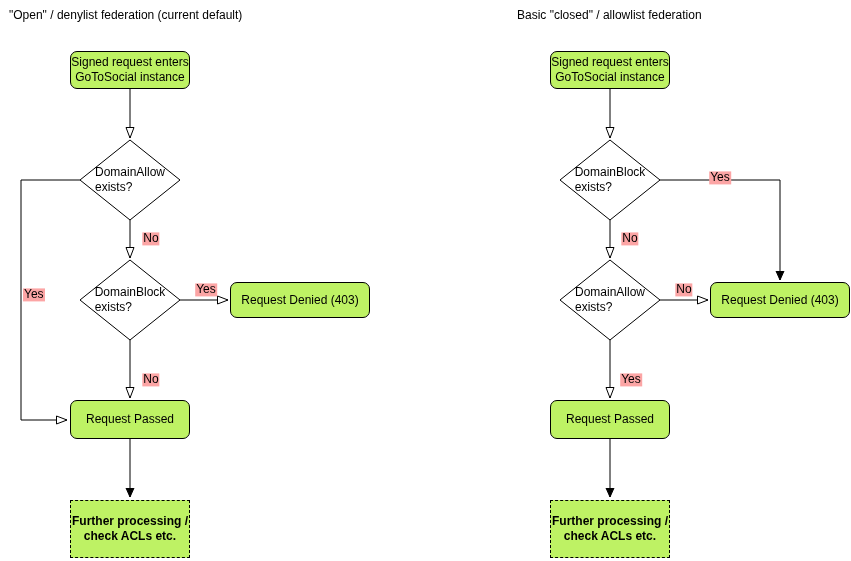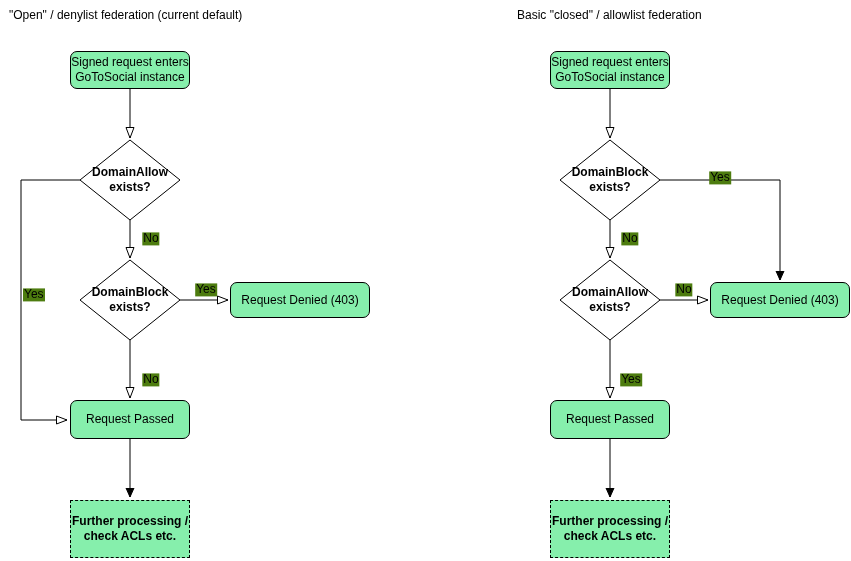--- a/index.html
+++ b/index.html
@@ -20,40 +20,39 @@
   }
   .node {
     position: absolute;
     display: flex;
     align-items: center;
     justify-content: center;
     text-align: center;
     white-space: pre-line;
     line-height: 1.25;
     box-sizing: border-box;
-    background: #86efac;
+    background: #bef264;
     border: 1px solid #000000;
   }
   .rounded { border-radius: 7px; }
   .dashed { border-style: dashed; font-weight: bold; }
   .diamond-label {
     position: absolute;
     display: flex;
     align-items: center;
     justify-content: center;
-    text-align: center;
+    text-align: left;
     white-space: pre-line;
     line-height: 1.25;
     pointer-events: none;
-    font-weight: bold;
   }
   .edge-label {
     position: absolute;
     transform: translate(-50%, -50%);
-    background: #4d7c0f;
+    background: #fca5a5;
     padding: 0 1px;
     line-height: 1.1;
     white-space: nowrap;
   }
   .edge-label.left-anchored { transform: translateY(-50%); }
 </style>
 </head>
 <body>
 
 <div class="canvas">

